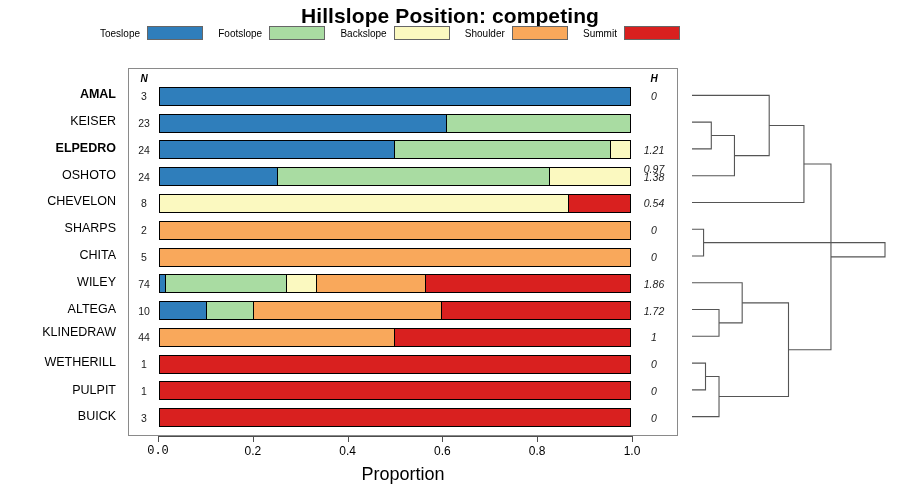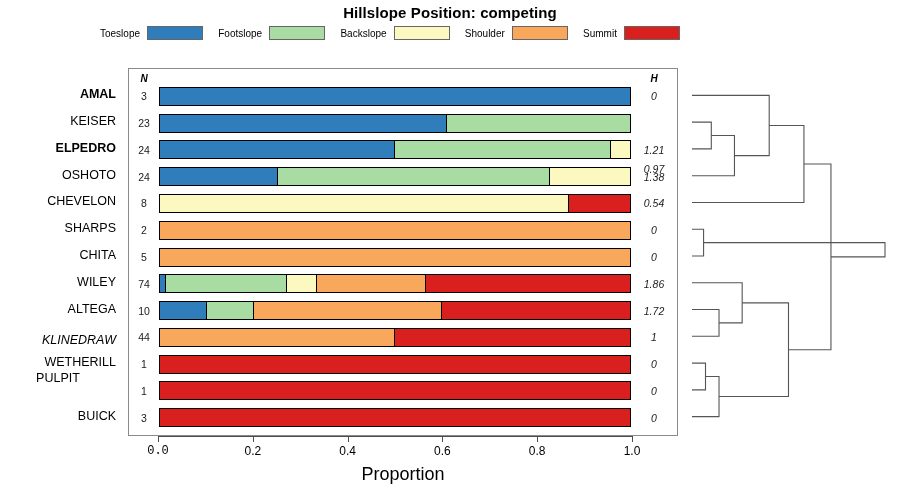--- a/index.html
+++ b/index.html
@@ -20,21 +20,21 @@
     inset: 0;
   }
 
   
   .chart-title {
     position: absolute;
     left: 0;
     top: 4px;
     width: 900px;
     text-align: center;
-    font-size: 15px;
+    font-size: 21px;
     font-weight: bold;
     letter-spacing: 0.1px;
   }
 
   
   .legend {
     position: absolute;
     left: 100px;
     top: 24px;
     width: 580px;
@@ -252,23 +252,23 @@
   <div class="ylabels" id="ylabels">
       <div class="ylabel bold" style="top: 19.3846px; text-align: right;">AMAL</div>
       <div class="ylabel" style="top: 46.1538px;">KEISER</div>
       <div class="ylabel bold" style="top: 72.9231px;">ELPEDRO</div>
       <div class="ylabel" style="top: 99.6923px;">OSHOTO</div>
       <div class="ylabel" style="top: 126.462px;">CHEVELON</div>
       <div class="ylabel" style="top: 153.231px;">SHARPS</div>
       <div class="ylabel" style="top: 180px;">CHITA</div>
       <div class="ylabel" style="top: 206.769px;">WILEY</div>
       <div class="ylabel" style="top: 233.538px;">ALTEGA</div>
-      <div class="ylabel" style="top: 265px; font-style: italic;">KLINEDRAW</div>
+      <div class="ylabel" style="top: 257px;">KLINEDRAW</div>
       <div class="ylabel" style="top: 287.077px; padding-left: 20px;">WETHERILL</div>
-      <div class="ylabel" style="top: 303px; text-align: center;">PULPIT</div>
+      <div class="ylabel" style="top: 315px;">PULPIT</div>
       <div class="ylabel" style="top: 340.615px;">BUICK</div>
     </div>
 
   <div class="panel">
     <div class="panel-inner">
       <div class="col-n">
         <div class="col-header">N</div>
         <div id="ncol">
             <div class="row" style="top: 13.8846px;">
               <div class="n-val">3</div>

